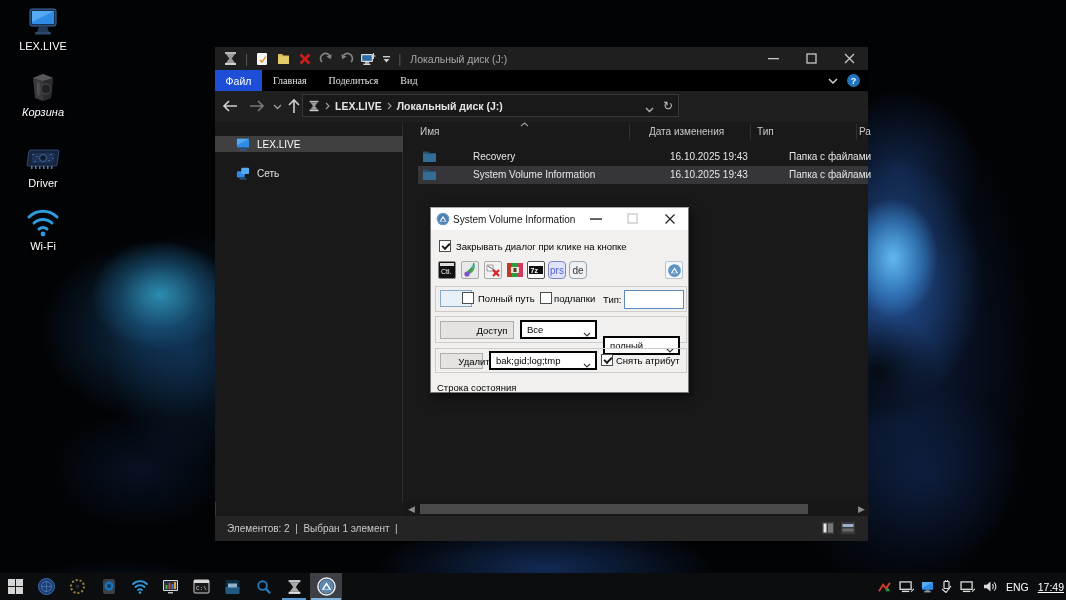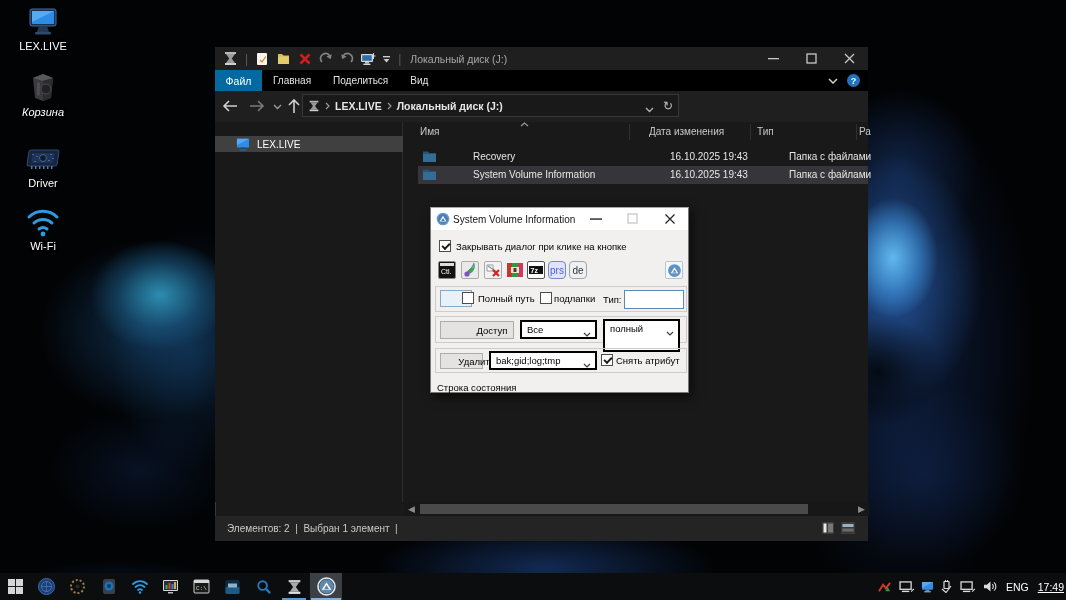--- a/index.html
+++ b/index.html
@@ -38,22 +38,22 @@
 }
 #titlebar { position:absolute; left:-1px; top:-1px; width:653px; height:23px; background:#1f1f1f; display:flex; align-items:center; }
 #qat { display:flex; align-items:center; height:100%; padding-left:5px; }
 #qat .sep { color:#5a5a5a; margin:0 4px; font-size:12px; line-height:1; }
 #qat .qi { display:flex; align-items:center; justify-content:center; width:16px; height:16px; margin:0 2.5px; }
 #wintitle { color:#a8a8a8; font-size:10.5px; margin-left:5px; }
 #winbtns { position:absolute; right:0; top:0; height:23px; display:flex; }
 #winbtns div { width:38px; height:23px; display:flex; align-items:center; justify-content:center; color:#c8c8c8; }
 
 #tabsrow { position:absolute; left:-1px; top:22px; width:653px; height:21px; background:#000; display:flex; align-items:stretch; }
-#tab-file { background:#0369a1; color:#fff; width:47px; display:flex; align-items:center; justify-content:center; font-size:10.5px; }
-.tab { color:#e2e2e2; display:flex; align-items:center; font-size:10px; padding:0 11px; }
+#tab-file { background:#1d4ed8; color:#fff; width:47px; display:flex; align-items:center; justify-content:center; font-size:10.5px; }
+.tab { color:#e2e2e2; display:flex; align-items:center; font-size:10px; padding:0 11px;font-family:Liberation Serif, serif; }
 #ribbonright { position:absolute; right:7px; top:22px; height:21px; display:flex; align-items:center; gap:9px; z-index:3; }
 
 #navrow { position:absolute; left:-1px; top:43px; width:653px; height:31px; background:#1f1f1f; }
 .navbtn { position:absolute; color:#cccccc; }
 #addrbox { position:absolute; left:87px; top:3px; width:377px; height:23px; background:#191919; border:1px solid #383838; display:flex; align-items:center; color:#e6e6e6; font-size:10.5px; }
 #addrbox .crumbsep { margin:0 5px; display:inline-flex; }
 #searchbox { position:absolute; left:475px; top:3px; width:167px; height:23px; background:#191919; border:1px solid #383838; display:flex; align-items:center; color:#8f8f8f; font-size:10px; padding:0 7px; white-space:nowrap; }
 
 #content { position:absolute; left:-1px; top:74px; width:653px; height:380px; background:#191919; }
 #sidebar { position:absolute; left:0; top:0; width:188px; height:380px; background:#191919; border-right:1px solid #2d2d2d; }
@@ -284,20 +284,28 @@
     <div id="sidebar">
       <div class="sideitem" style="top:14px; background:#404040; color:#fff;">
         <svg width="14" height="13" viewBox="0 0 16 15">
           <rect x="1" y="1" width="14" height="10" rx="1" fill="#2e8be6"></rect>
           <path d="M1 1 L15 1 L1 8 Z" fill="#56aaf2"></path>
           <rect x="6" y="11" width="4" height="2" fill="#1d4b78"></rect>
           <rect x="4" y="13" width="8" height="1.5" fill="#2a6396"></rect>
         </svg>
         <span>LEX.LIVE</span>
       </div>
+      <div class="sideitem" style="top:43px;">
+        <svg width="14" height="13" viewBox="0 0 16 15">
+          <rect x="1" y="5" width="9" height="7" rx="1" fill="#2e8be6"></rect>
+          <rect x="6" y="1" width="9" height="7" rx="1" fill="#56aaf2"></rect>
+          <rect x="4" y="13" width="8" height="1.5" fill="#2a6396"></rect>
+        </svg>
+        <span>Сеть</span>
+      </div>
     </div>
     <div id="filepane">
       <div class="colhdr" style="left:16px;">Имя</div>
       <svg style="position:absolute; left:116px; top:0;" width="9" height="5" viewBox="0 0 9 5">
           <path d="M1 4 L4.5 1 L8 4" stroke="#9a9a9a" stroke-width="1.2" fill="none"></path>
         </svg>
       <div class="colhdr" style="left:245px;">Дата изменения</div>
       <div class="colhdr" style="left:353px;">Тип</div>
       <div class="colhdr" style="left:455px;">Ра</div>
       <div class="coldiv" style="left:225px;"></div>
@@ -436,21 +444,21 @@
   <div style="position:absolute; left:193px; top:82px; width:60px; height:19px; background:#fff; border:1px solid #5a8ab5;"></div>
 
   <div class="dlgrow" style="top:108px; height:27px;"></div>
   <div class="win-btn" style="left:9px; top:113px; width:74px; height:18px;">Доступ</div>
   <div class="win-combo" style="left:89px; top:112px; width:77px; height:19px;">
       <span class="val">Все</span>
       <span class="chev"><svg width="8" height="5" viewBox="0 0 8 5">
           <path d="M1 1 L4 4 L7 1" stroke="#3c3c3c" stroke-width="1.2" fill="none"></path>
         </svg></span>
     </div>
-  <div class="win-combo" style="left:172px; top:111px; width:77px; height:33px;">
+  <div class="win-combo" style="left:172px; top:128px; width:77px; height:19px;">
       <span class="val">полный</span>
       <span class="chev"><svg width="8" height="5" viewBox="0 0 8 5">
           <path d="M1 1 L4 4 L7 1" stroke="#3c3c3c" stroke-width="1.2" fill="none"></path>
         </svg></span>
     </div>
 
   <div class="dlgrow" style="top:140px; height:25px;"></div>
   <div class="win-btn" style="left:9px; top:145px; width:43px; height:16px;">Удалить</div>
   <div class="win-combo" style="left:58px; top:143px; width:108px; height:19px;">
       <span class="val">bak;gid;log;tmp</span>

